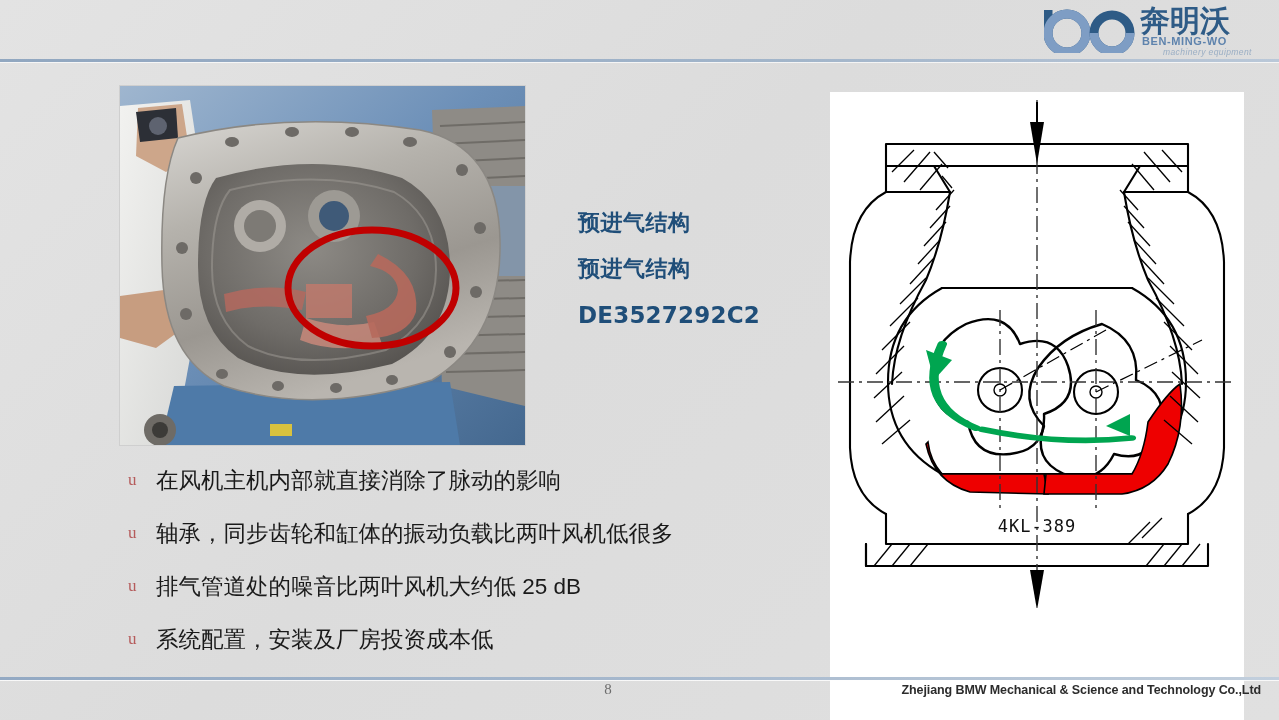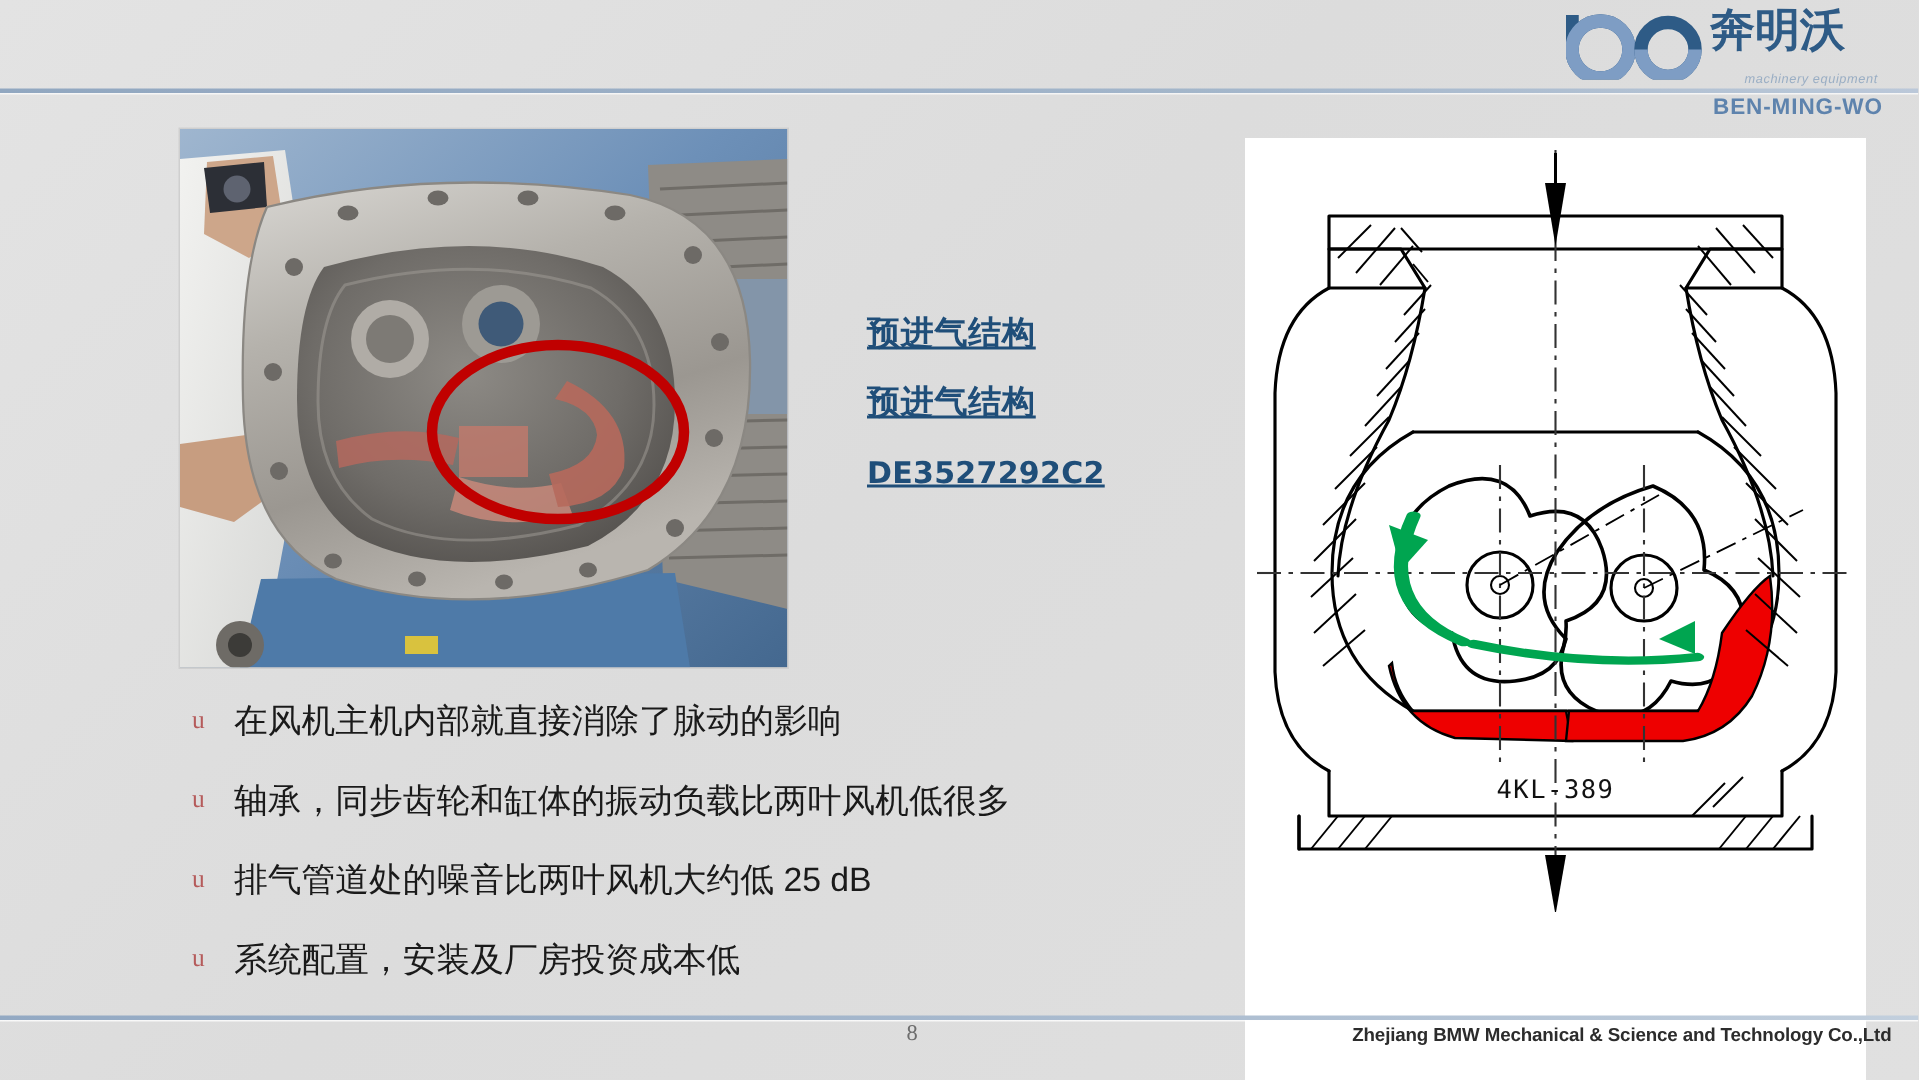--- a/index.html
+++ b/index.html
@@ -53,26 +53,25 @@
     font-size: 30px;
     font-weight: bold;
     color: #2e5b86;
     letter-spacing: 0px;
     line-height: 34px;
     font-family: "DejaVu Sans", sans-serif;
   }
   .logo-en {
     position: absolute;
     left: 106px; top: 33px;
-    font-size: 15px;
+    font-size: 11px;
     font-weight: bold;
     color: #5e83ad;
     letter-spacing: .6px;
     line-height: 12px;
-    margin-top: 31px;
   }
   .logo-sub {
     position: absolute;
     left: 107px; top: 45px;
     font-size: 8.5px;
     color: #9aaec4;
     letter-spacing: .4px;
     line-height: 10px;
     font-style: italic;
     margin-left: 20px;
@@ -93,23 +92,22 @@
   .heading {
     position: absolute;
     left: 578px; top: 200px;
     width: 230px;
     color: #1f4e79;
     font-weight: bold;
     font-size: 22px;
     line-height: 46px;
     font-family: "DejaVu Sans", sans-serif;
     letter-spacing: .5px;
-    text-decoration: underline;
-  }
-  .heading .ln3 { font-size: 20px; letter-spacing: .2px; }
+  }
+  .heading .ln3 { font-size: 23px; letter-spacing: .2px; }
 
   
   .bullets {
     position: absolute;
     left: 120px; top: 462px;
     width: 640px;
   }
   .bullet-row {
     position: relative;
     height: 53px;

